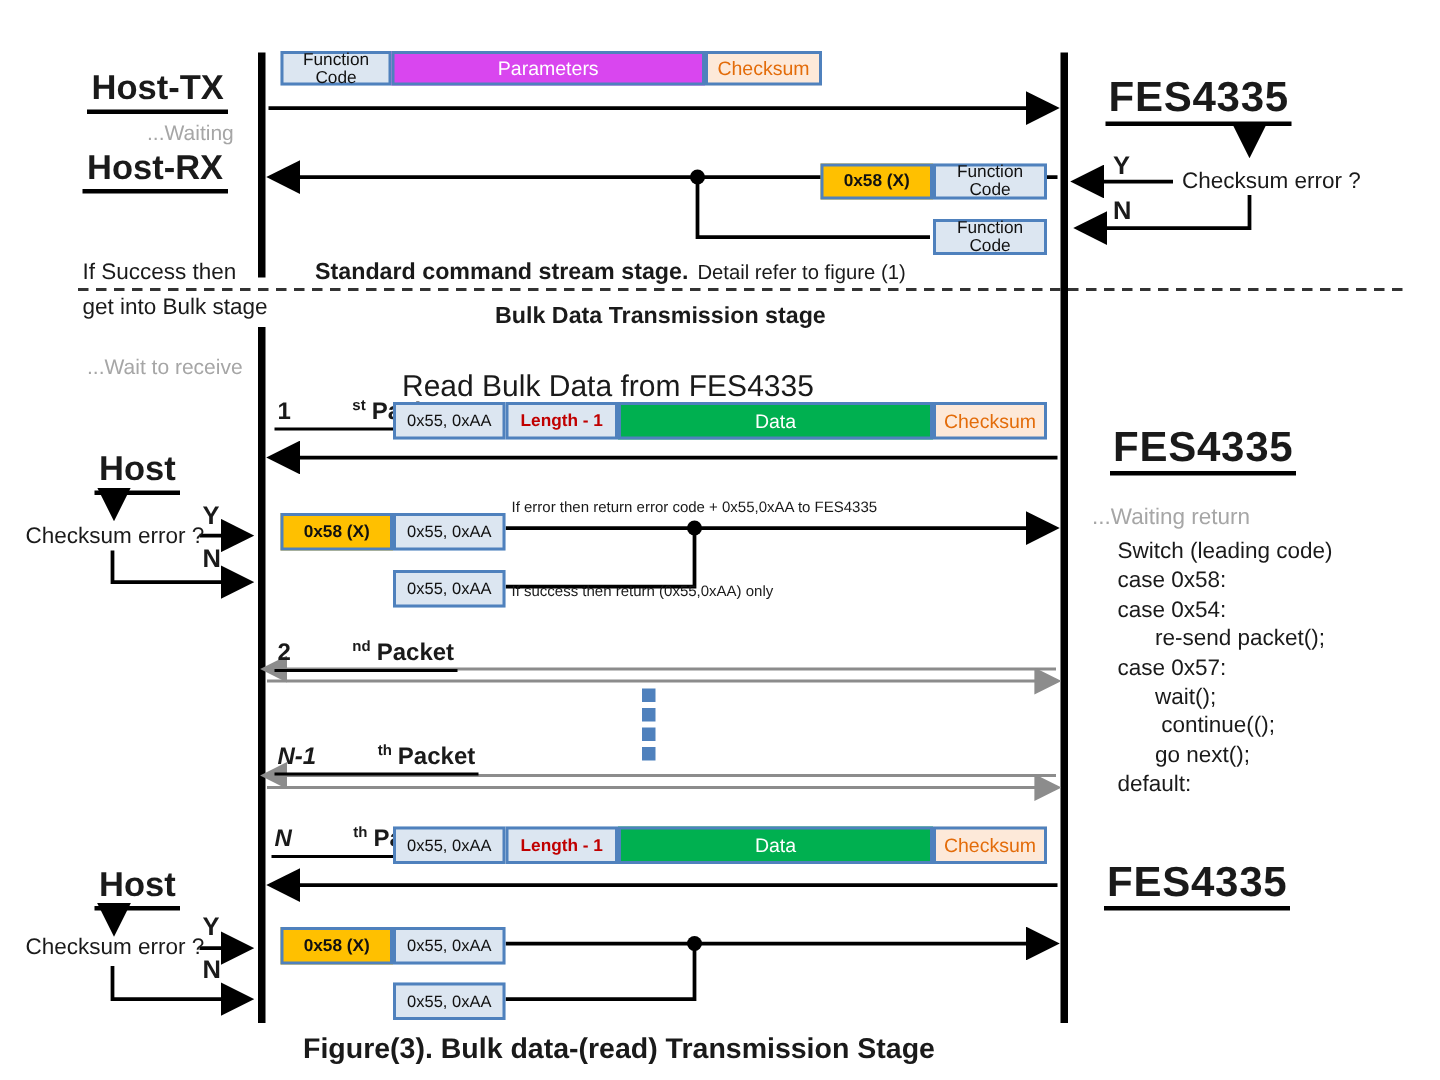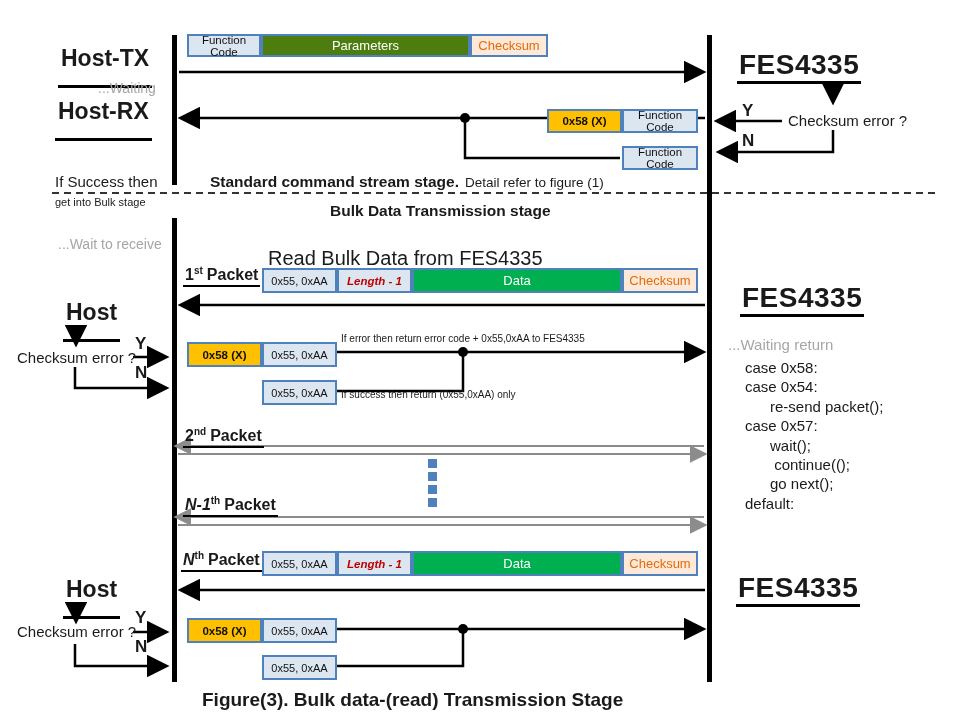--- a/index.html
+++ b/index.html
@@ -3,32 +3,32 @@
 <meta charset="utf-8">
 <style>
   html,body{margin:0;padding:0;background:#fff;}
   .canvas{position:relative;width:960px;height:720px;background:#fff;overflow:hidden;
           font-family:"Liberation Sans",sans-serif;color:#1a1a1a;}
   .abs{position:absolute;}
   svg.overlay{position:absolute;left:0;top:0;width:960px;height:720px;}
   .fbox{position:absolute;display:flex;align-items:center;justify-content:center;
         box-sizing:border-box;border:2px solid #4f81bd;background:#dce6f1;
         font-size:11.5px;color:#111;text-align:center;}
-  .fbox.olive{background:#4d7c0f;color:#fff;font-size:13px;}
+  .fbox.olive{background:#d946ef;color:#fff;font-size:13px;}
   .fbox.green{background:#00b050;color:#fff;font-size:13px;}
   .fbox.peach{background:#fde9d9;color:#e36c0a;font-size:13px;}
   .fbox.amber{background:#ffc000;font-weight:bold;color:#111;}
-  .fbox.redtx{color:#c00000;font-weight:bold;font-style:italic;}
+  .fbox.redtx{color:#c00000;font-weight:bold;}
   .hlabel{position:absolute;font-weight:bold;font-size:23px;line-height:1.05;
-          border-bottom:3px solid #000;padding:0 3px 15px;}
+          border-bottom:3px solid #000;padding:0 3px 3px;}
   .feslabel{position:absolute;font-weight:bold;font-size:28px;line-height:1.02;
           border-bottom:3px solid #000;padding:0 2px 1px;letter-spacing:0.5px;}
   .gray{color:#a6a6a6;}
   .plabel{position:absolute;font-weight:bold;font-size:16px;border-bottom:2px solid #000;padding:0 2px 1px;}
-  .plabel sup{font-size:10px;}
+  .plabel sup{font-size:10px;margin-left:41px;}
   .plabel .pw{margin-left:4px;}
   .plabel .it{font-style:italic;}
   .yn{position:absolute;font-weight:bold;font-size:17px;}
   .note{position:absolute;font-size:10px;}
   .codeline{font-size:15px;line-height:19.4px;white-space:pre;}
   .bluesq{position:absolute;width:9px;height:9px;background:#4f81bd;}
   .caption{position:absolute;font-weight:bold;font-size:19px;}
   .stagebold{font-weight:bold;font-size:15.5px;}
   .stagedetail{font-size:13.5px;margin-left:6px;}
 </style>
@@ -105,21 +105,21 @@
   <div class="fbox amber" style="left:547px;top:109px;width:75px;height:24px;">0x58 (X)</div>
   <div class="fbox" style="left:622px;top:109px;width:76px;height:24px;">Function Code</div>
   <div class="fbox" style="left:622px;top:146px;width:76px;height:24px;">Function Code</div>
 
   <div class="feslabel" style="left:737px;top:51px;">FES4335</div>
   <div class="yn" style="left:742px;top:101px;">Y</div>
   <div class="abs" style="left:788px;top:112px;font-size:15px;">Checksum error ?</div>
   <div class="yn" style="left:742px;top:131px;">N</div>
 
   <div class="abs" style="left:55px;top:173px;font-size:15px;">If Success then</div>
-  <div class="abs" style="left:55px;top:196px;font-size:11px;">get into Bulk stage</div>
+  <div class="abs" style="left:55px;top:196px;font-size:15px;">get into Bulk stage</div>
   <div class="abs" style="left:210px;top:173px;">
     <span class="stagebold">Standard command stream stage.</span><span class="stagedetail">Detail refer to figure (1)</span>
   </div>
   <div class="abs stagebold" style="left:330px;top:202px;">Bulk Data Transmission stage</div>
 
   <div class="abs gray" style="left:58px;top:236px;font-size:14px;">...Wait to receive</div>
   <div class="abs" style="left:268px;top:247px;font-size:20px;">Read Bulk Data from  FES4335</div>
 
   <div class="plabel" style="left:183px;top:265px;">
     <span>1</span><sup>st</sup><span class="pw">Packet</span>
@@ -166,20 +166,21 @@
   <div class="abs" style="left:17px;top:623px;font-size:15px;">Checksum error ?</div>
   <div class="yn" style="left:135px;top:637px;">N</div>
 
   <div class="fbox amber" style="left:187px;top:618px;width:75px;height:25px;">0x58 (X)</div>
   <div class="fbox" style="left:262px;top:618px;width:75px;height:25px;font-size:11px;">0x55, 0xAA</div>
   <div class="fbox" style="left:262px;top:655px;width:75px;height:25px;font-size:11px;">0x55, 0xAA</div>
 
   <div class="feslabel" style="left:740px;top:284px;">FES4335</div>
   <div class="abs gray" style="left:728px;top:336px;font-size:15px;">...Waiting return</div>
   <div class="abs" style="left:745px;top:358px;">
+    <div class="codeline">Switch (leading code)</div>
     <div class="codeline">case 0x58:</div>
     <div class="codeline">case 0x54:</div>
     <div class="codeline">      re-send packet();</div>
     <div class="codeline">case 0x57:</div>
     <div class="codeline">      wait();</div>
     <div class="codeline">       continue(();</div>
     <div class="codeline">      go next();</div>
     <div class="codeline">default:</div>
   </div>
   <div class="feslabel" style="left:736px;top:574px;">FES4335</div>

